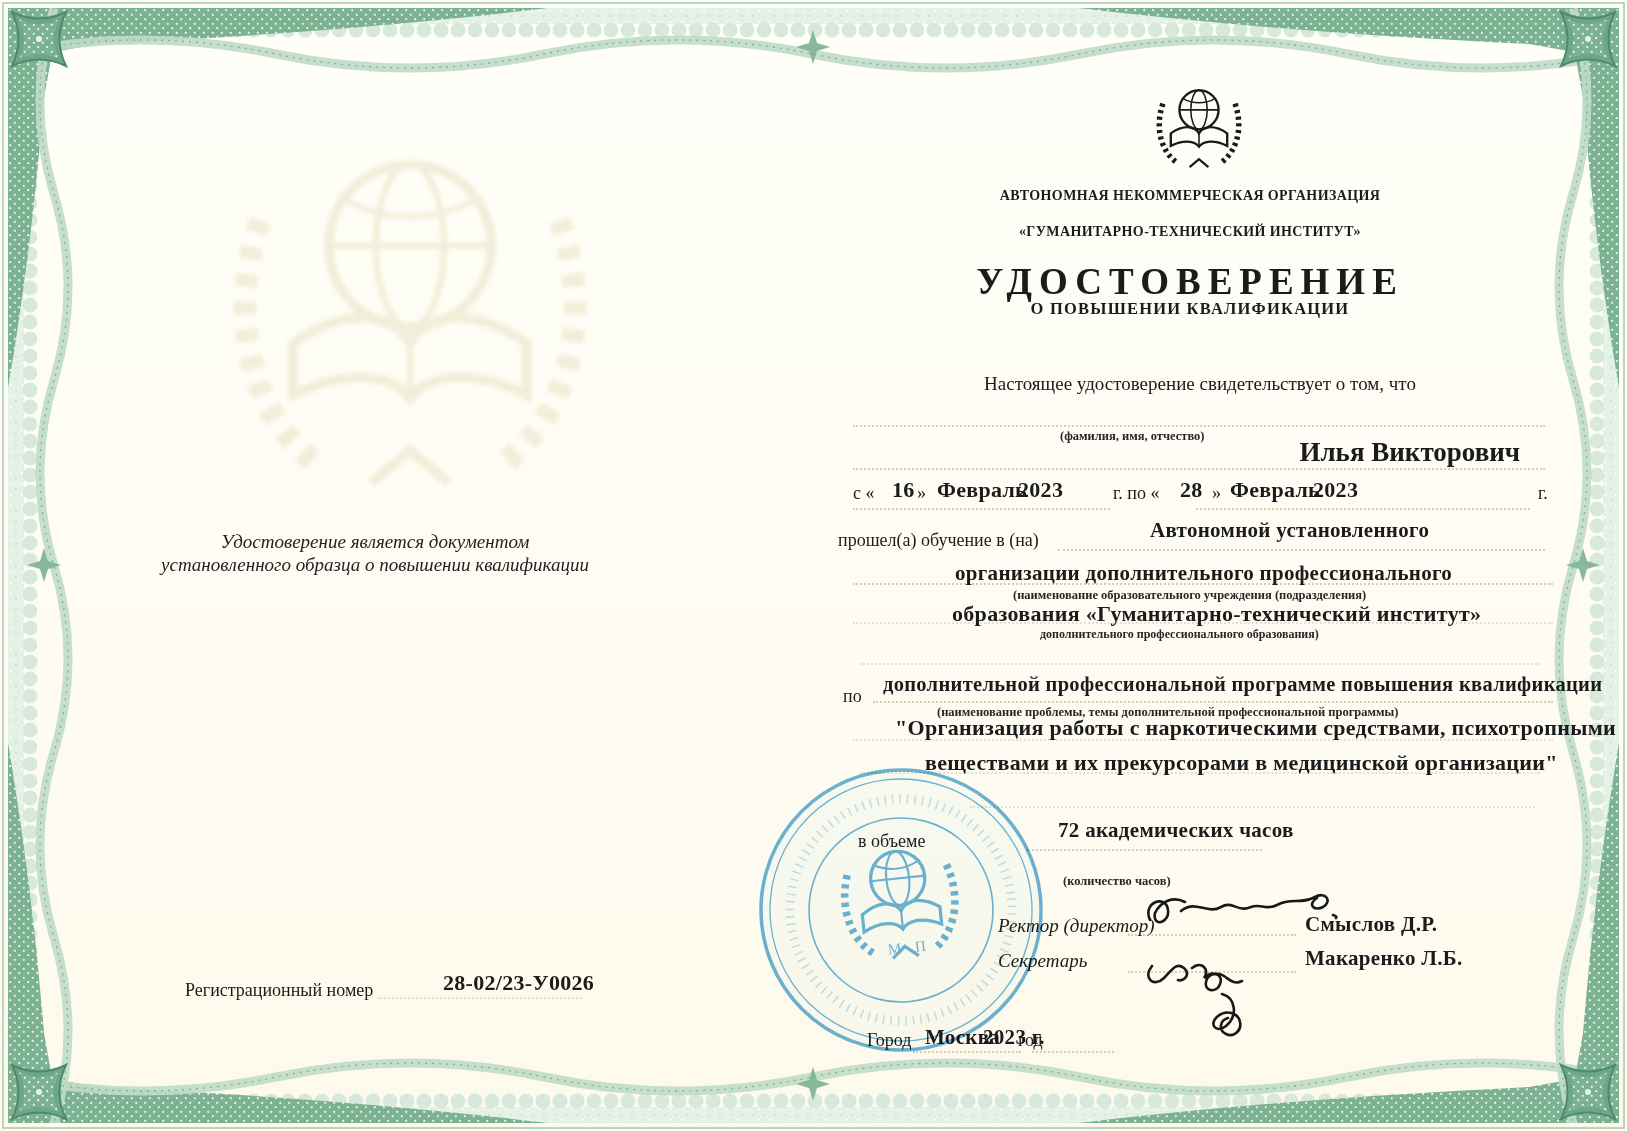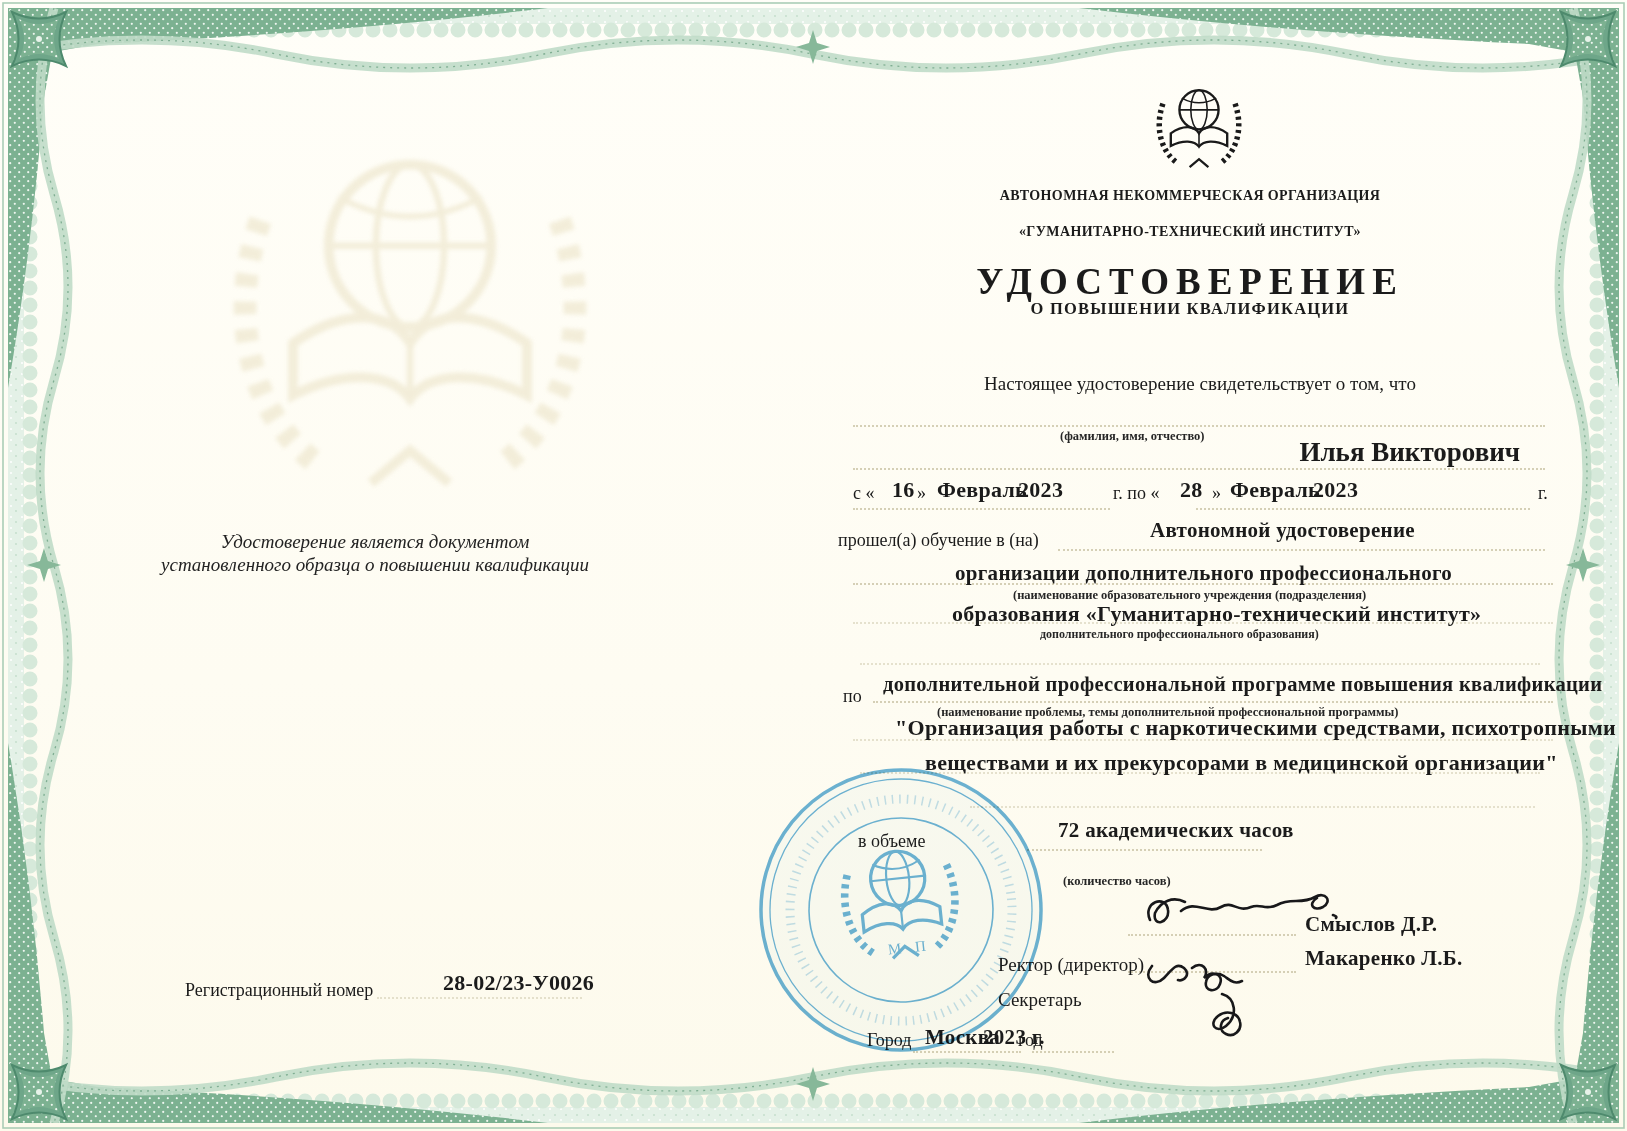--- a/index.html
+++ b/index.html
@@ -18,21 +18,21 @@
   .ctr{text-align:center;}
   .lbl{font-size:18px;}
   .val{font-weight:bold;font-size:21px;letter-spacing:.3px;}
   .val22{font-weight:bold;font-size:22px;letter-spacing:.3px;}
   .cap{font-size:12.5px;font-weight:bold;color:#262626;}
   .rule{position:absolute;height:0;border-top:2px dotted #c8c1a2;opacity:.75;z-index:2;}
   .rule.light{opacity:.45;}
   .org-head{font-size:14px;font-weight:bold;line-height:17.5px;letter-spacing:.4px;}
   .big-title{font-size:37px;font-weight:bold;letter-spacing:7px;}
   .sub-title{font-size:16.5px;font-weight:bold;letter-spacing:1.2px;}
-  .italic{margin-top:39px;}
+  .italic{font-style:italic;}
   .side-note{font-size:19px;font-style:italic;line-height:23px;color:#232323;}
   .watermark{position:absolute;left:215px;top:122px;z-index:2;opacity:.85;filter:blur(2px);}
   .logo{position:absolute;left:1152px;top:80px;z-index:3;}
   .stamp{position:absolute;left:748px;top:757px;z-index:5;mix-blend-mode:multiply;opacity:.82;pointer-events:none;}
   .sigs{position:absolute;left:1080px;top:868px;z-index:4;}
 </style>
 </head>
 <body>
 
 <svg width="0" height="0" style="position:absolute" aria-hidden="true">
@@ -130,21 +130,21 @@
   <div class="t val22" style="left:1018px;top:477px;">2023</div>
   <div class="t lbl" style="left:1113px;top:483px;">г. по «</div>
   <div class="t val22" style="left:1180px;top:477px;">28</div>
   <div class="t lbl" style="left:1212px;top:483px;">»</div>
   <div class="t val22" style="left:1230px;top:477px;">Февраль</div>
   <div class="t val22" style="left:1313px;top:477px;">2023</div>
   <div class="t lbl" style="left:1538px;top:483px;">г.</div>
   <div class="rule" style="left:853px;top:508px;width:257px;"></div>
   <div class="rule" style="left:1196px;top:508px;width:334px;"></div>
 
-  <div class="t val" style="left:1150px;top:518px;">Автономной удостоверение</div>
+  <div class="t val" style="left:1150px;top:518px;">Автономной установленного</div>
   <div class="t lbl" style="left:838px;top:530px;">прошел(а) обучение в (на)</div>
   <div class="rule" style="left:1058px;top:549px;width:487px;"></div>
   <div class="t val" style="left:955px;top:561px;">организации дополнительного профессионального</div>
   <div class="rule" style="left:853px;top:583px;width:700px;"></div>
   <div class="t cap" style="left:1013px;top:588px;">(наименование образовательного учреждения (подразделения)</div>
   <div class="t val22" style="left:952px;top:601px;">образования «Гуманитарно-технический институт»</div>
   <div class="rule light" style="left:853px;top:622px;width:700px;"></div>
   <div class="t cap" style="left:1040px;top:627px;font-size:12px;">дополнительного профессионального образования)</div>
 
   <div class="rule light" style="left:860px;top:663px;width:680px;"></div>

